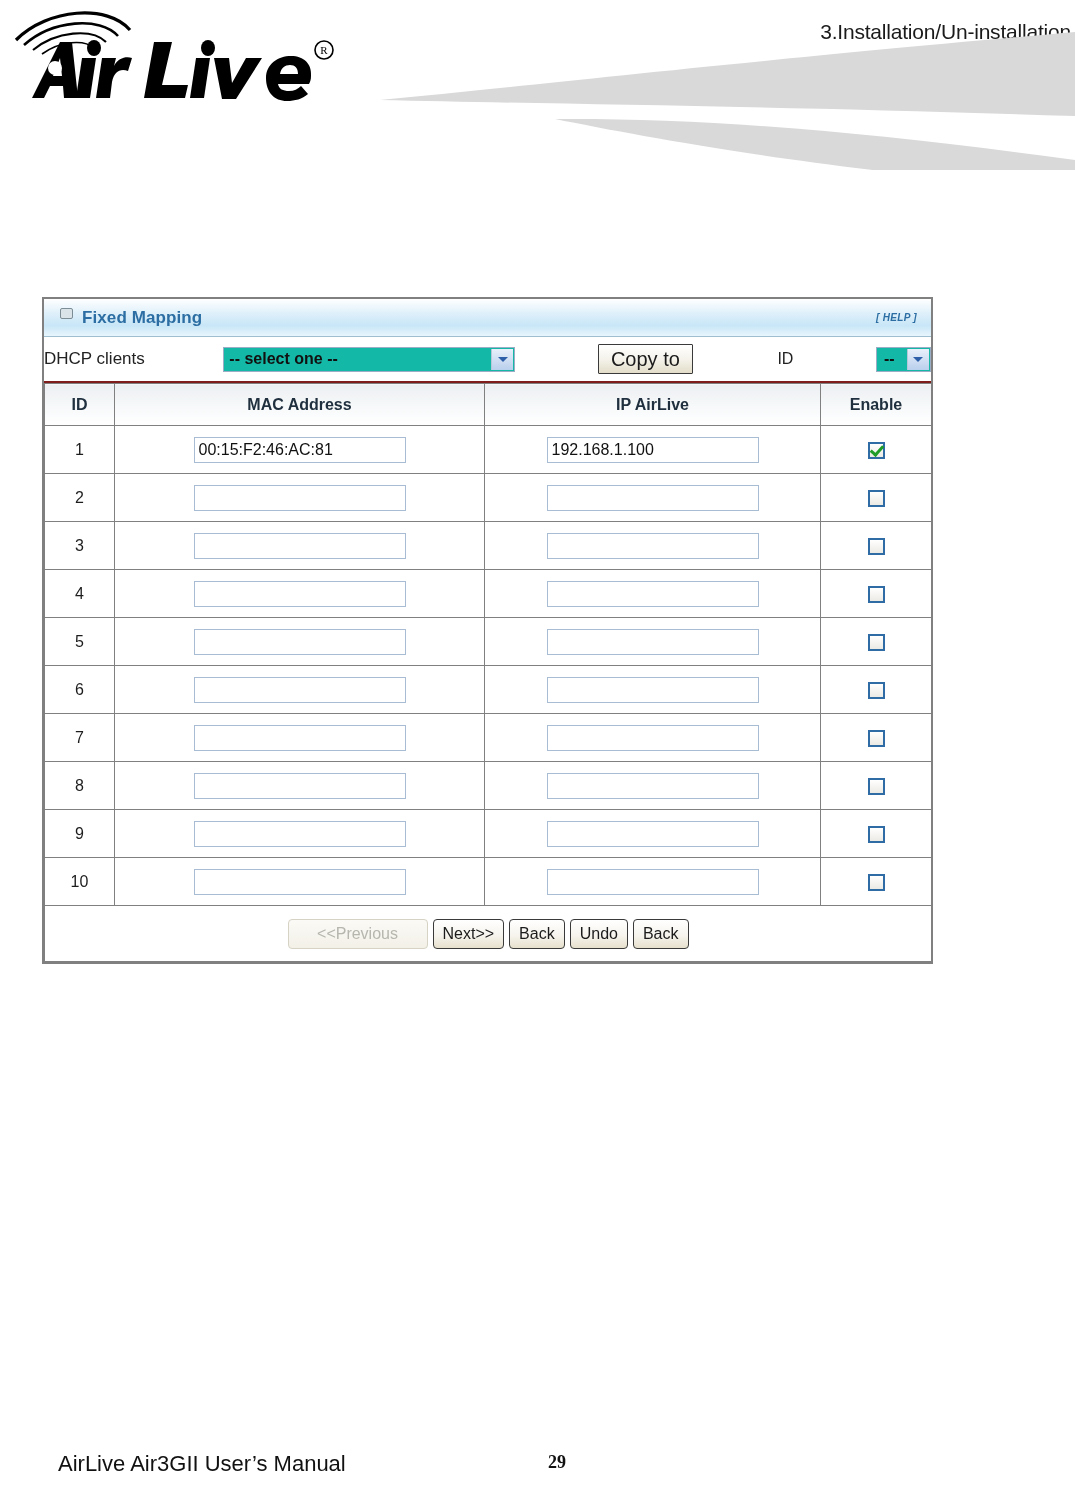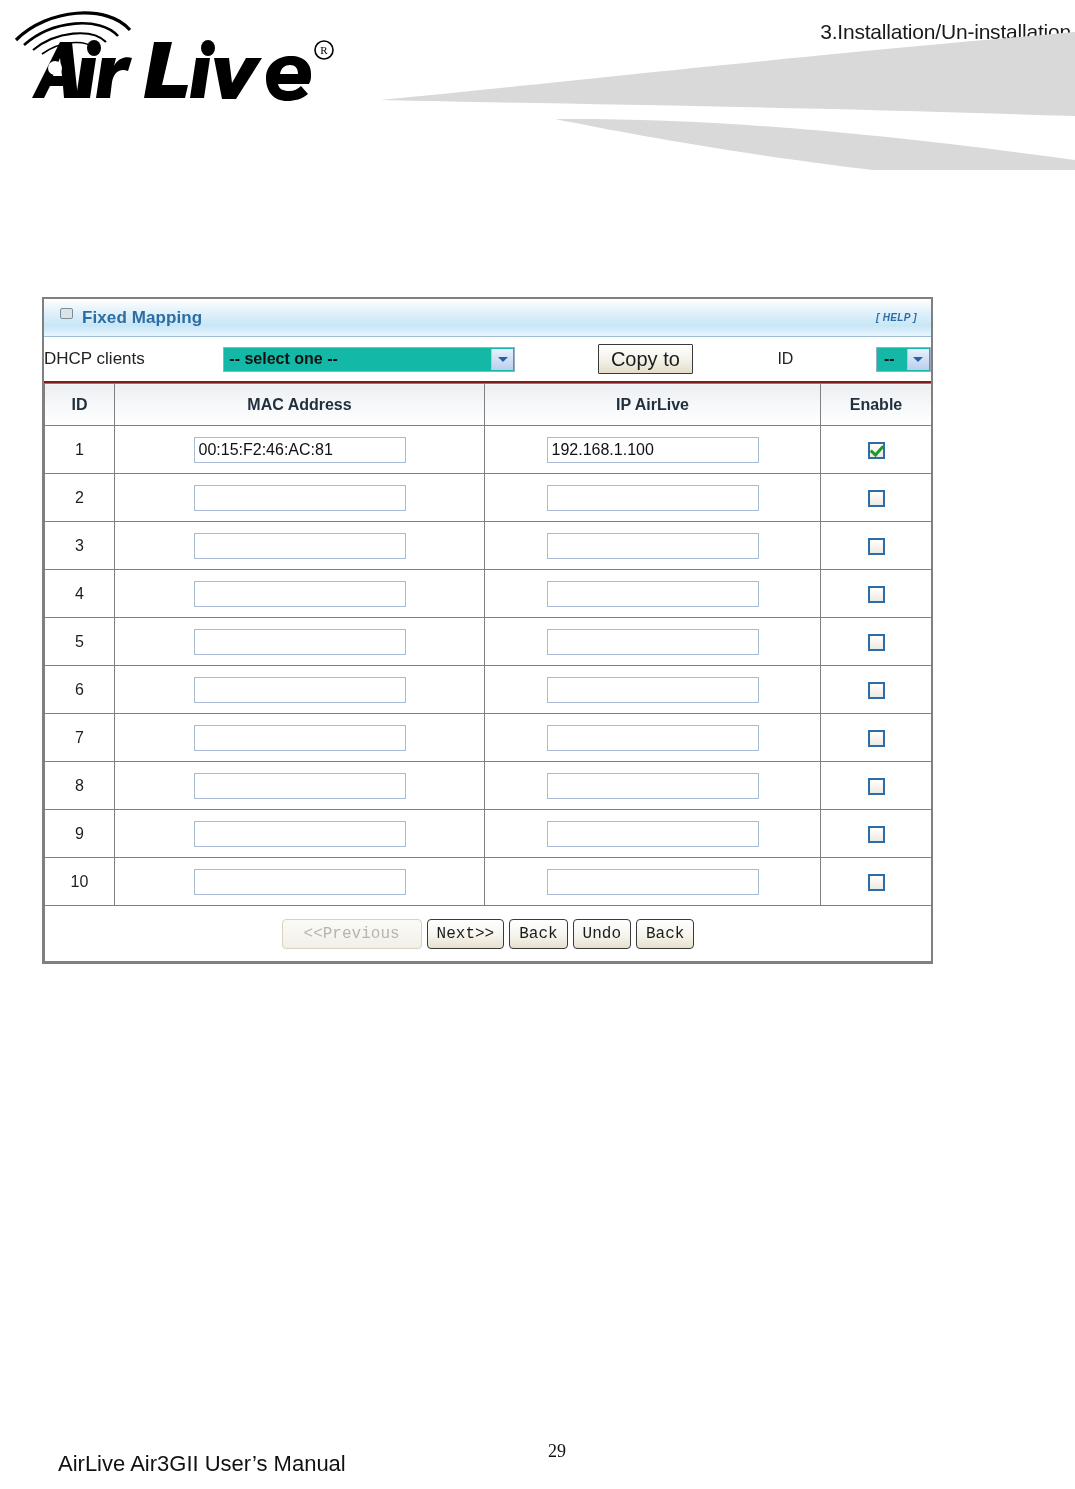--- a/index.html
+++ b/index.html
@@ -241,21 +241,21 @@
     display: inline-flex;
     align-items: center;
     gap: 5px;
   }
   .btn {
     height: 28px;
     padding: 0 9px;
     border: 1px solid #3a3a3a;
     border-radius: 4px;
     background: linear-gradient(to bottom, #ffffff 0%, #f6f4ed 55%, #e6e0cd 100%);
-    font-family: Liberation Mono, monospace;
+    font-family: Liberation Sans, sans-serif;
     font-size: 16px;
     color: #1b1b1b;
     cursor: pointer;
     display: inline-flex;
     align-items: center;
     justify-content: center;
   }
   .btn.wide { min-width: 120px; }
   .btn.disabled {
     color: #b6b6ae;
@@ -275,24 +275,25 @@
   .footer-manual {
     position: absolute;
     left: 58px;
     bottom: 0;
     font-size: 22px;
     color: #111;
   }
   .footer-pageno {
     position: absolute;
     left: 548px;
-    bottom: 15px;
+    bottom: 4px;
     font-family: "Liberation Serif", serif;
     font-size: 18px;
     color: #111;
+    font-weight: bold;
   }
 </style>
 </head>
 <body>
 
 <div class="page-header">
 
   <div class="header-title">3.Installation/Un-installation</div>
 
   <svg class="logo" viewBox="0 0 330 105">

